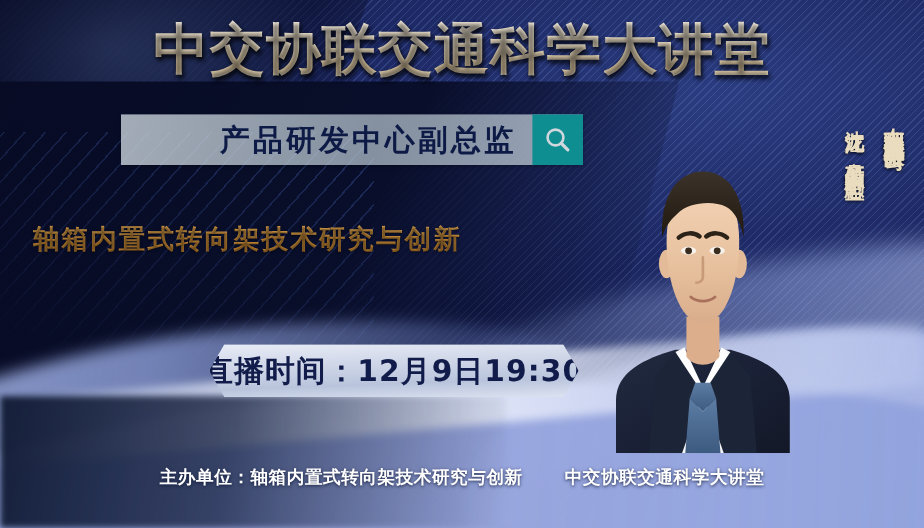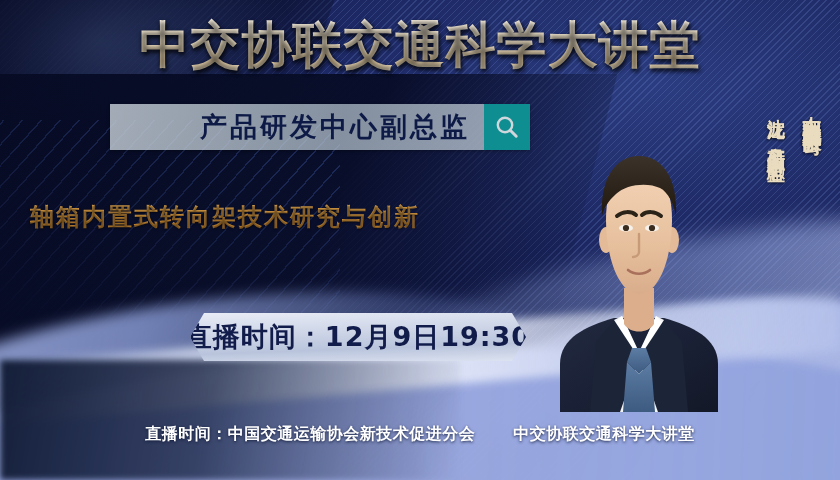--- a/index.html
+++ b/index.html
@@ -312,18 +312,18 @@
       <path d="M83 122 L83 140 C83 143 80 145 77 145" stroke="#c79b78" stroke-width="2.4" fill="none" stroke-linecap="round"></path>
 
       <path d="M72 158 C78 163 88 163 94 158" stroke="#a9705c" stroke-width="2.6" fill="none" stroke-linecap="round"></path>
     </svg>
   </div>
 
   <div class="vtext vtext-company">中车株洲电力机车有限公司</div>
   <div class="vtext vtext-person">沈龙江 产品研发中心副总监</div>
 
   <div class="footer">
-    <span>直播时间：中国交通运输协会新技术促进分会</span>
+    <span>主办单位：轴箱内置式转向架技术研究与创新</span>
     <span class="sep"></span>
     <span>中交协联交通科学大讲堂</span>
   </div>
 
 </div>
 
 </body></html>

